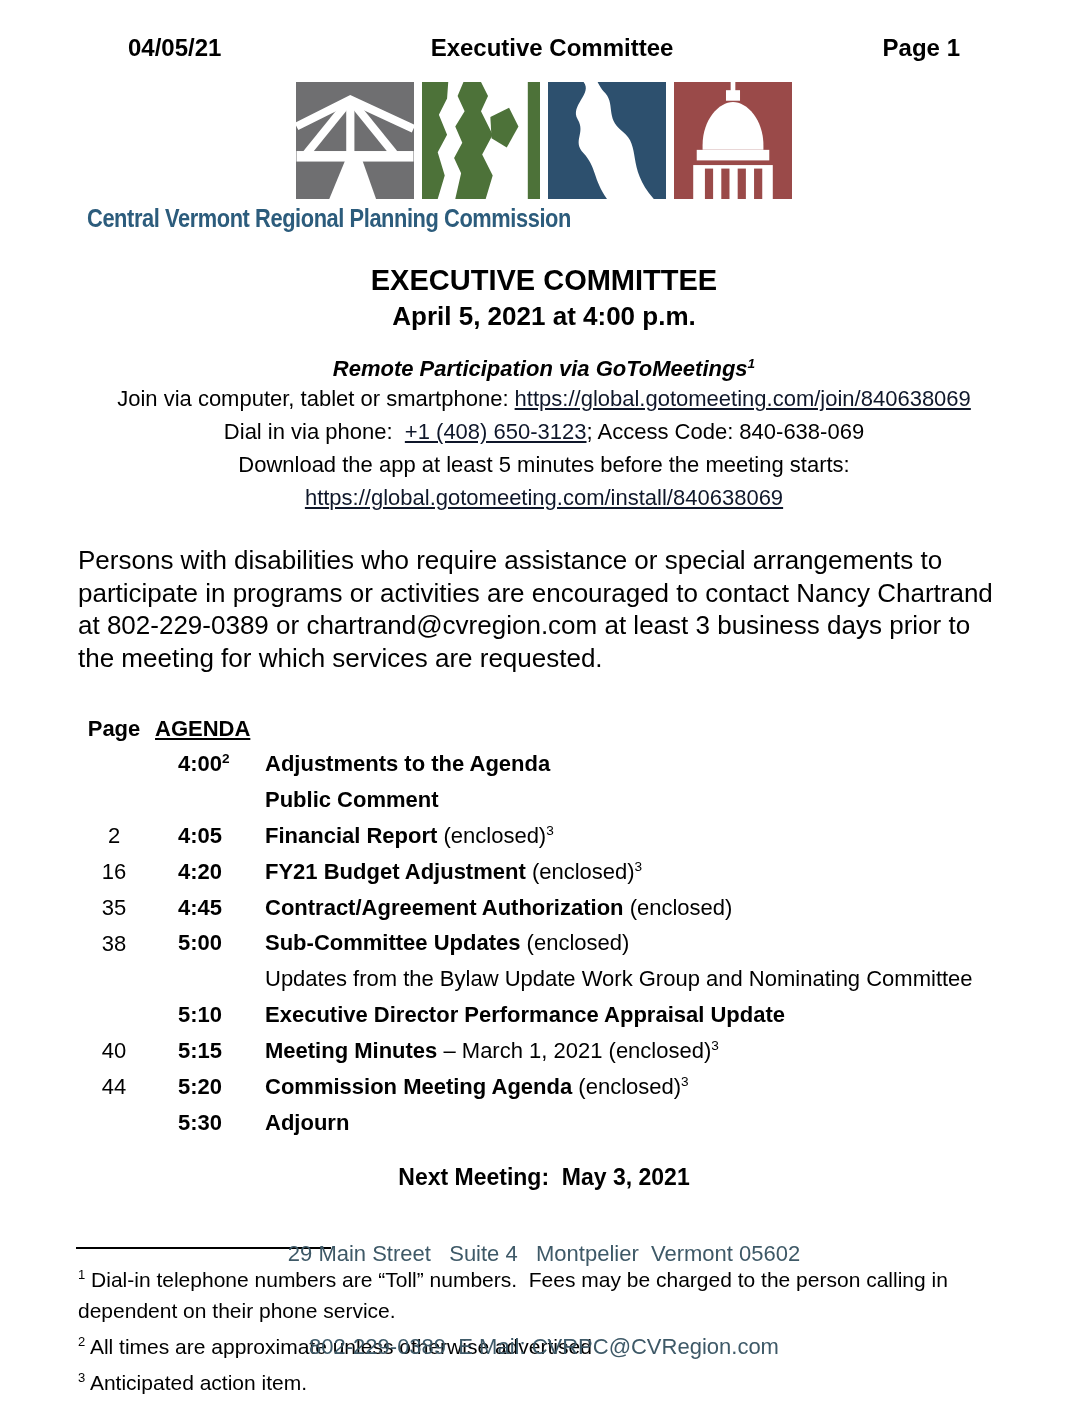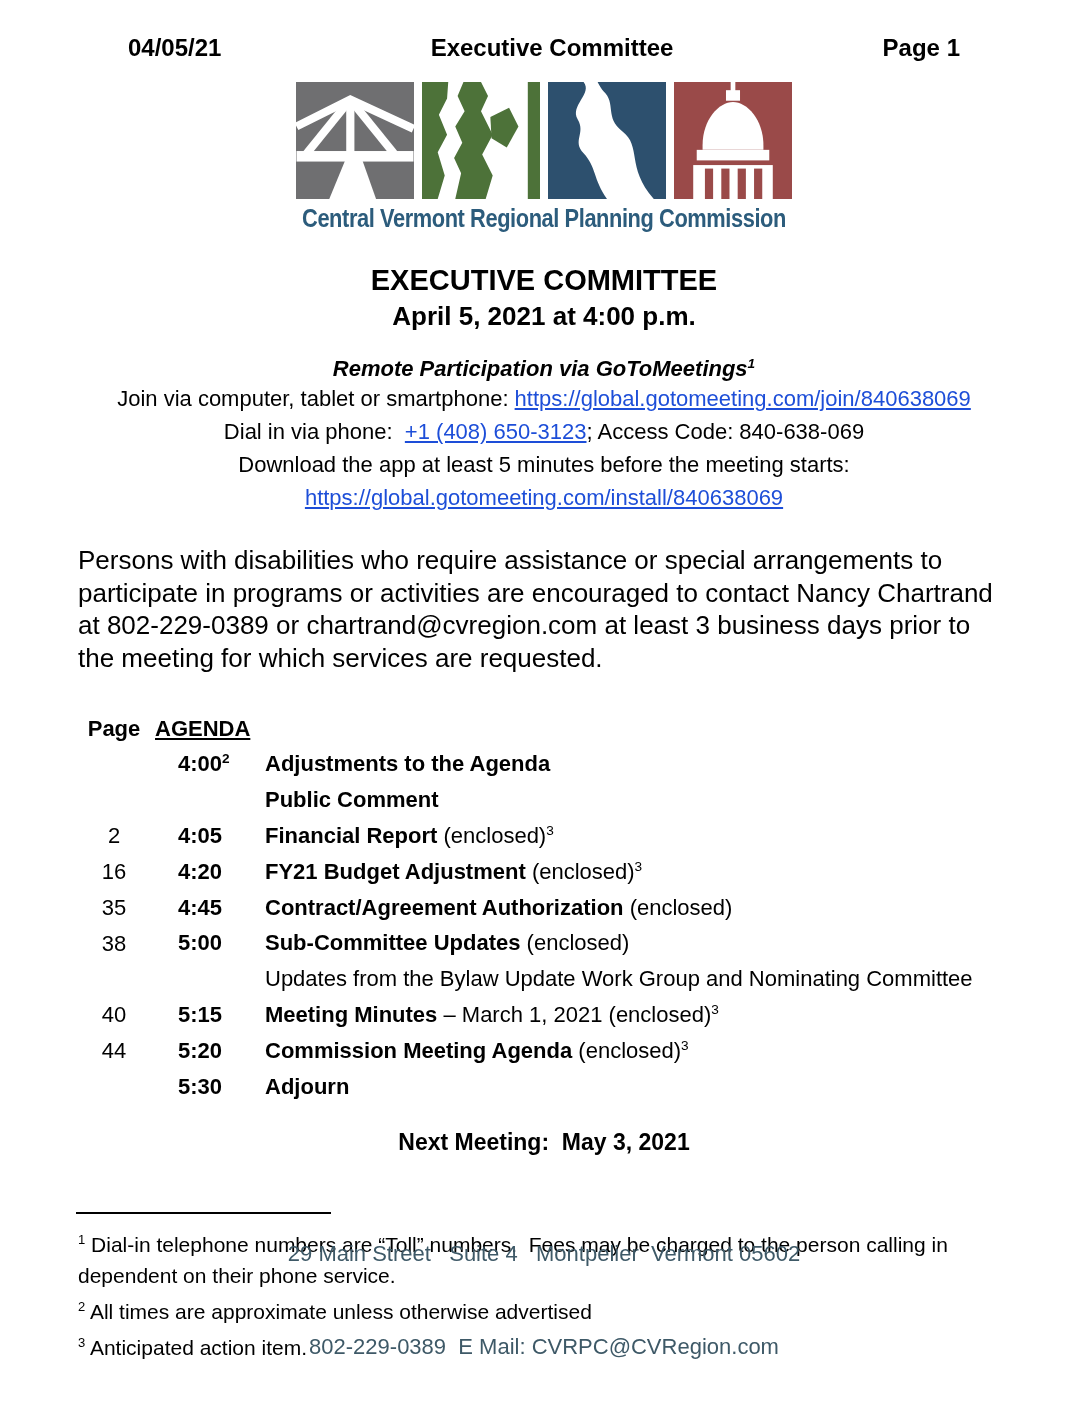--- a/index.html
+++ b/index.html
@@ -11,39 +11,39 @@
   .page{position:relative;width:1088px;height:1408px;background:#fff;}
 
   
   .doc-header{
     display:flex;justify-content:space-between;align-items:baseline;
     margin:34px 128px 0 128px;
     font-size:24px;font-weight:bold;
   }
 
   
-  .logo{margin-top:20px;text-align:center;}
+  .logo{margin-top:20px;}
   .logo-tiles{display:flex;justify-content:center;gap:8px;}
   .tile{width:118px;height:117px;position:relative;}
   .tile svg{position:absolute;left:0;top:0;width:100%;height:100%;}
   .logo-name{
     margin-top:4px;
     font-size:26px;font-weight:bold;letter-spacing:-0.5px;
     white-space:nowrap;
     transform:scaleX(0.84);transform-origin:center;
   }
 
   
   .m-title{margin-top:30px;text-align:center;font-size:29px;font-weight:bold;}
   .m-date{margin-top:4px;text-align:center;font-size:26px;font-weight:bold;}
   .m-remote{margin-top:24px;text-align:center;font-size:22px;font-weight:bold;font-style:italic;}
   .m-remote sup{font-size:0.62em;}
   .conn{text-align:center;font-size:22px;line-height:33px;white-space:pre-wrap;}
   .conn:first-of-type{margin-top:8px;}
-  a.doclink{color:#1d4ed8;text-decoration:underline;cursor:pointer;}
+  a.doclink{color:#0f172a;text-decoration:underline;cursor:pointer;}
 
   
   .notice{
     margin:30px 80px 0 78px;
     font-size:26px;line-height:32.5px;
   }
 
   
   .agenda{margin:40px 0 0 85px;font-size:22px;}
   .agenda-head{display:flex;align-items:baseline;line-height:30px;}
@@ -183,20 +183,25 @@
     <span class="col-time"><span class="t">5:00</span><sup></sup></span>
     <span class="col-title"><span class="bold">Sub-Committee Updates</span><span class="rest"> (enclosed)</span><sup></sup></span>
   </div>
 
   <div class="agenda-row">
     <span class="col-page"></span>
     <span class="col-time"><span class="t"></span><sup></sup></span>
     <span class="col-title"><span class="bold"></span><span class="rest">Updates from the Bylaw Update Work Group and Nominating Committee</span><sup></sup></span>
   </div>
 
+  <div class="agenda-row">
+    <span class="col-page"></span>
+    <span class="col-time"><span class="t">5:10</span><sup></sup></span>
+    <span class="col-title"><span class="bold">Executive Director Performance Appraisal Update</span><span class="rest"></span><sup></sup></span>
+  </div>
 
   <div class="agenda-row">
     <span class="col-page">40</span>
     <span class="col-time"><span class="t">5:15</span><sup></sup></span>
     <span class="col-title"><span class="bold">Meeting Minutes</span><span class="rest"> – March 1, 2021 (enclosed)</span><sup>3</sup></span>
   </div>
 
   <div class="agenda-row">
     <span class="col-page">44</span>
     <span class="col-time"><span class="t">5:20</span><sup></sup></span>

